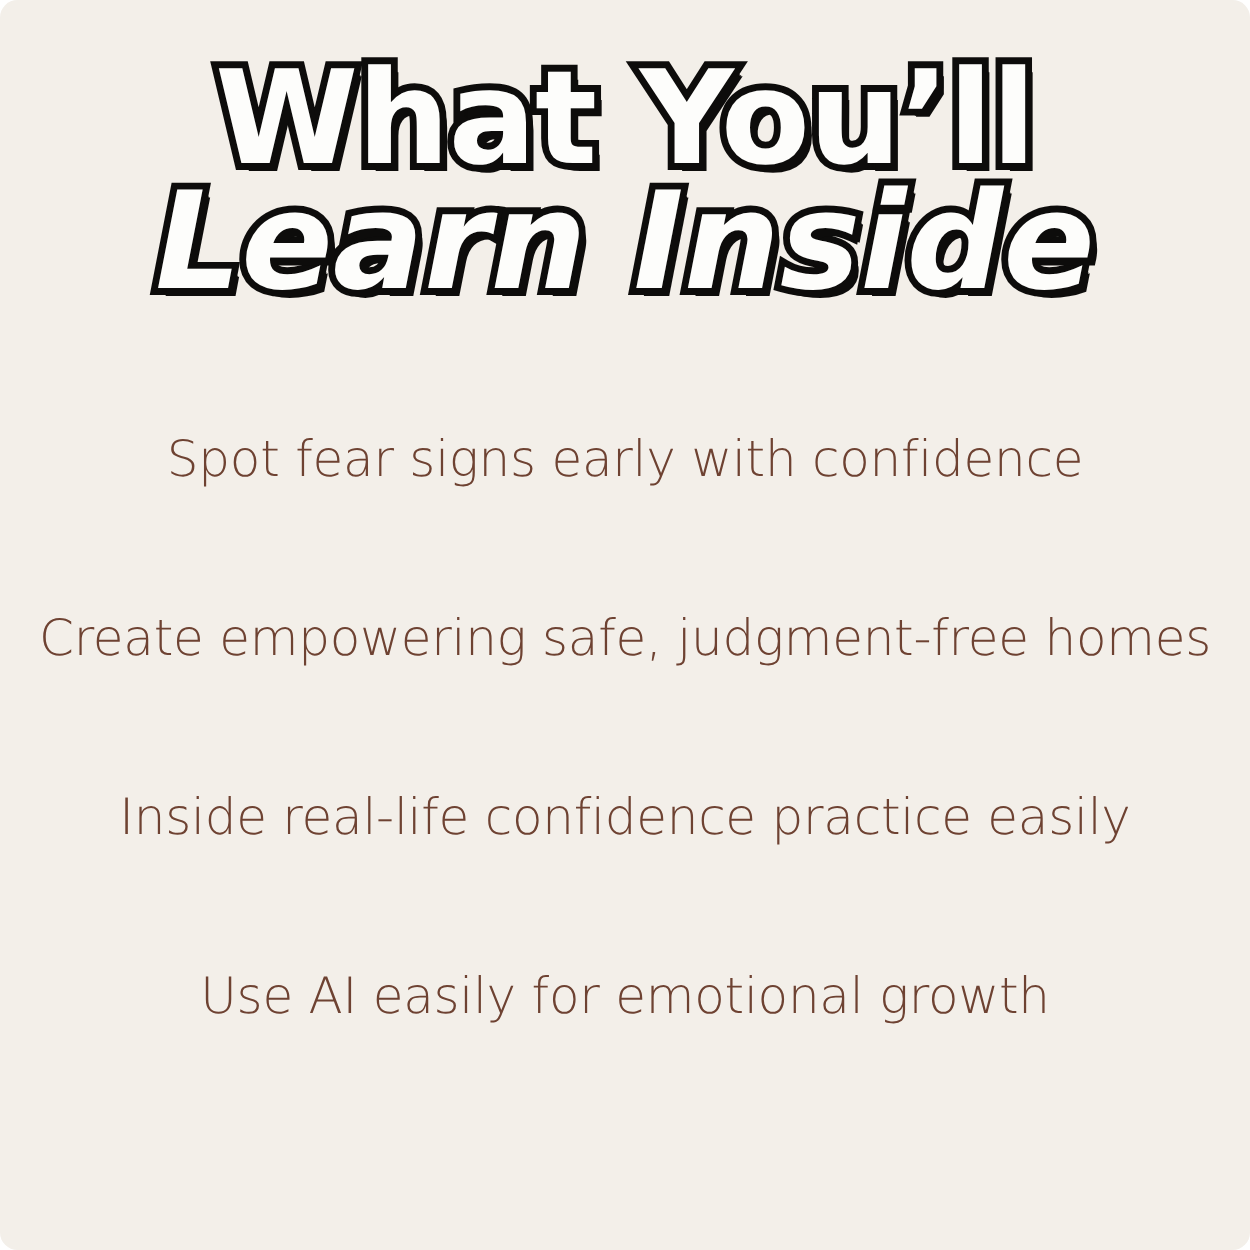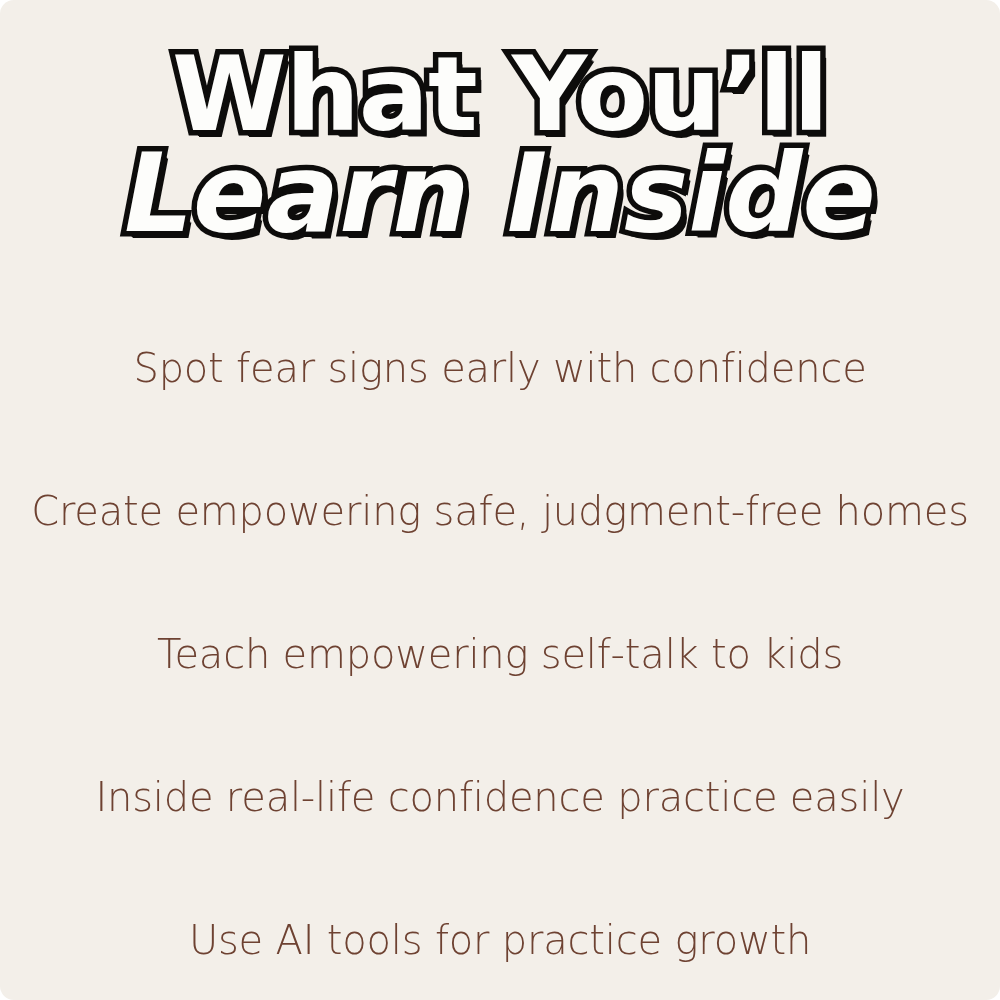--- a/index.html
+++ b/index.html
@@ -98,27 +98,24 @@
   <div id="benefits">
 
     <div class="benefit-row">
       <span class="benefit-text">Spot fear signs early with confidence</span>
     </div>
 
     <div class="benefit-row">
       <span class="benefit-text">Create empowering safe, judgment-free homes</span>
     </div>
 
-    <div class="benefit-row">
-      <span class="benefit-text">Teach empowering self-talk to kids</span>
-    </div>
 
     <div class="benefit-row">
       <span class="benefit-text">Inside real-life confidence practice easily</span>
     </div>
 
     <div class="benefit-row">
-      <span class="benefit-text">Use AI tools for practice growth</span>
+      <span class="benefit-text">Use AI easily for emotional growth</span>
     </div>
 
   </div>
 
 </div>
 
 </body></html>

